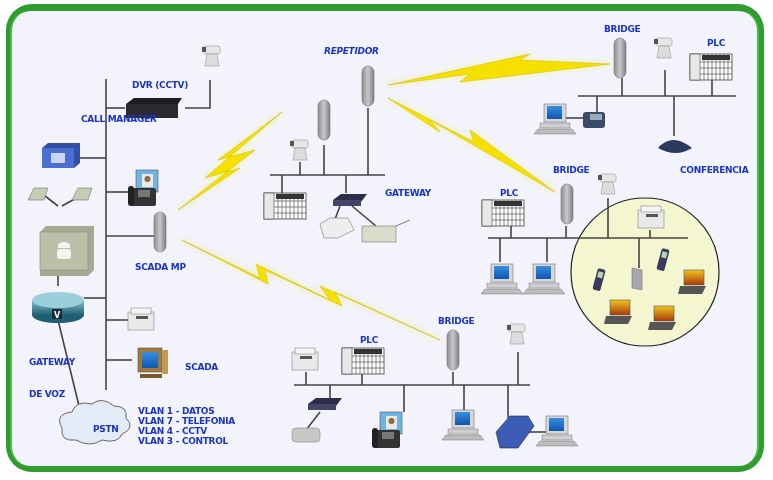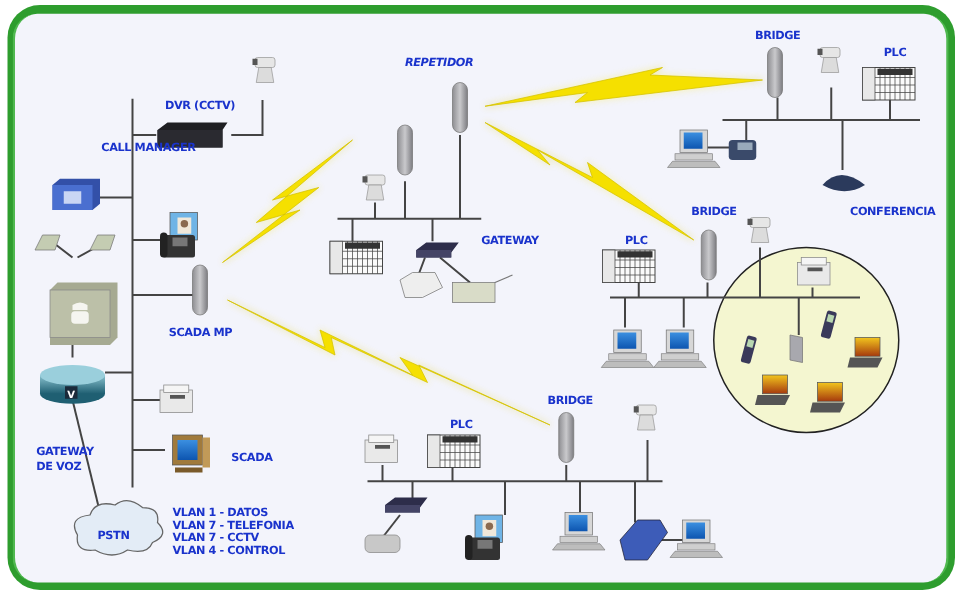--- a/index.html
+++ b/index.html
@@ -329,21 +329,21 @@
 <div class="lbl" style="left:385px;top:188px;">GATEWAY</div>
 <div class="lbl" style="left:604px;top:24px;">BRIDGE</div>
 <div class="lbl" style="left:707px;top:38px;">PLC</div>
 <div class="lbl" style="left:680px;top:165px;">CONFERENCIA</div>
 <div class="lbl" style="left:553px;top:165px;">BRIDGE</div>
 <div class="lbl" style="left:500px;top:188px;">PLC</div>
 <div class="lbl" style="left:438px;top:316px;">BRIDGE</div>
 <div class="lbl" style="left:360px;top:335px;">PLC</div>
 <div class="lbl" style="left:185px;top:362px;">SCADA</div>
 <div class="lbl" style="left:29px;top:357px;">GATEWAY</div>
-<div class="lbl" style="left:29px;top:369px;">DE VOZ</div>
-<div class="lbl" style="left:78px;top:424px;">PSTN</div>
+<div class="lbl" style="left:29px;top:389px;">DE VOZ</div>
+<div class="lbl" style="left:93px;top:424px;">PSTN</div>
 
 <div class="legend">
   <div>VLAN 1 -  DATOS</div>
   <div>VLAN 7 -  TELEFONIA</div>
-  <div>VLAN 7 -  CCTV</div>
-  <div>VLAN 4 -  CONTROL</div>
+  <div>VLAN 4 -  CCTV</div>
+  <div>VLAN 3 -  CONTROL</div>
 </div>
 
 </body></html>

